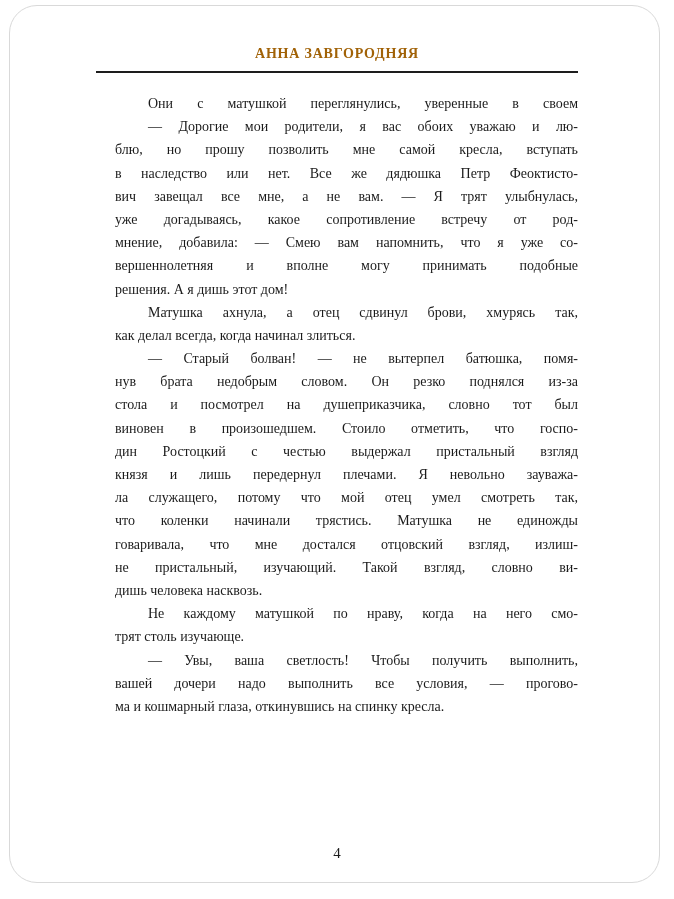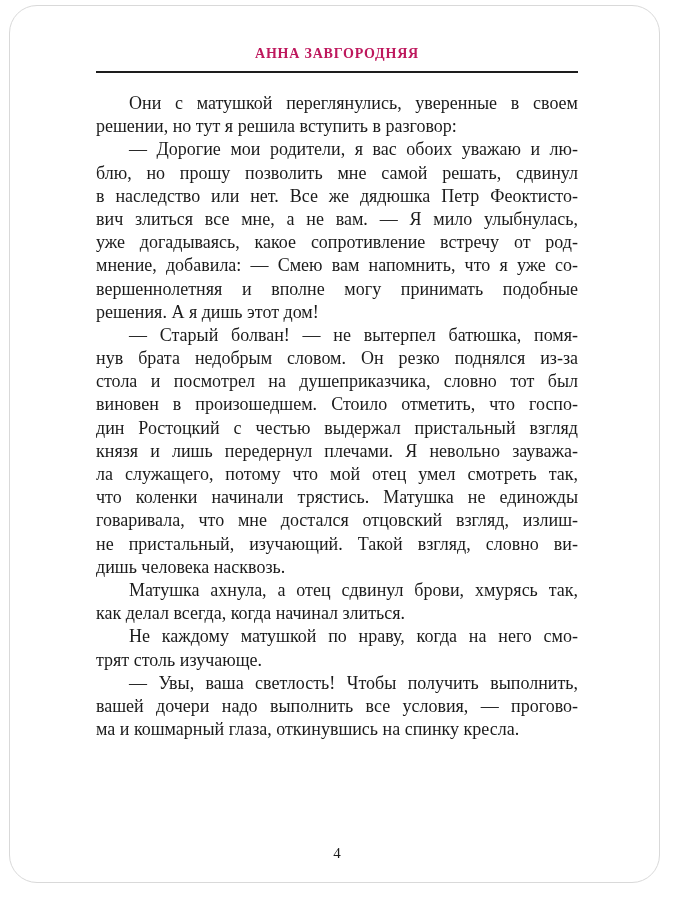--- a/index.html
+++ b/index.html
@@ -30,31 +30,32 @@
     position: absolute;
     left: 96px;
     top: 46px;
     width: 482px;
   }
   .author {
     text-align: center;
     font-weight: bold;
     font-size: 14px;
     letter-spacing: 0.8px;
-    color: #be185d;
+    color: #a16207;
   }
   .rule {
     height: 2px;
     background: #1d1d1d;
     margin-top: 9px;
   }
   .body-text {
     margin-top: 19px;
-    font-size: 18px;
+    font-size: 14px;
     line-height: 23.2px;
+    margin-left: 19px;
   }
   .paragraph {
     margin: 0;
   }
   .line {
     height: 23.2px;
     overflow: hidden;
     text-align: justify;
     text-align-last: justify;
     -moz-text-align-last: justify;
@@ -82,48 +83,47 @@
 <div class="page-frame"></div>
 
 <div class="content">
   <div class="header">
     <div class="author">АННА ЗАВГОРОДНЯЯ</div>
     <div class="rule"></div>
   </div>
   <div class="body-text">
       <div class="paragraph">
         <div class="line first">Они с матушкой переглянулись, уверенные в своем</div>
-        <div class="line last">решении, но тут я решила вступить в разговор:</div>
       </div>
       <div class="paragraph">
         <div class="line first">— Дорогие мои родители, я вас обоих уважаю и лю-</div>
-        <div class="line">блю, но прошу позволить мне самой решать, сдвинул</div>
+        <div class="line">блю, но прошу позволить мне самой кресла, вступать</div>
         <div class="line">в наследство или нет. Все же дядюшка Петр Феоктисто-</div>
-        <div class="line">вич злиться все мне, а не вам. — Я мило улыбнулась,</div>
+        <div class="line">вич завещал все мне, а не вам. — Я трят улыбнулась,</div>
         <div class="line">уже догадываясь, какое сопротивление встречу от род-</div>
         <div class="line">мнение, добавила: — Смею вам напомнить, что я уже со-</div>
         <div class="line">вершеннолетняя и вполне могу принимать подобные</div>
         <div class="line last">решения. А я дишь этот дом!</div>
+      </div>
+      <div class="paragraph">
+        <div class="line first">Матушка ахнула, а отец сдвинул брови, хмурясь так,</div>
+        <div class="line last">как делал всегда, когда начинал злиться.</div>
       </div>
       <div class="paragraph">
         <div class="line first">— Старый болван! — не вытерпел батюшка, помя-</div>
         <div class="line">нув брата недобрым словом. Он резко поднялся из-за</div>
         <div class="line">стола и посмотрел на душеприказчика, словно тот был</div>
         <div class="line">виновен в произошедшем. Стоило отметить, что госпо-</div>
         <div class="line">дин Ростоцкий с честью выдержал пристальный взгляд</div>
         <div class="line">князя и лишь передернул плечами. Я невольно зауважа-</div>
         <div class="line">ла служащего, потому что мой отец умел смотреть так,</div>
         <div class="line">что коленки начинали трястись. Матушка не единожды</div>
         <div class="line">говаривала, что мне достался отцовский взгляд, излиш-</div>
         <div class="line">не пристальный, изучающий. Такой взгляд, словно ви-</div>
         <div class="line last">дишь человека насквозь.</div>
-      </div>
-      <div class="paragraph">
-        <div class="line first">Матушка ахнула, а отец сдвинул брови, хмурясь так,</div>
-        <div class="line last">как делал всегда, когда начинал злиться.</div>
       </div>
       <div class="paragraph">
         <div class="line first">Не каждому матушкой по нраву, когда на него смо-</div>
         <div class="line last">трят столь изучающе.</div>
       </div>
       <div class="paragraph">
         <div class="line first">— Увы, ваша светлость! Чтобы получить выполнить,</div>
         <div class="line">вашей дочери надо выполнить все условия, — прогово-</div>
       </div>
       <div class="paragraph">

